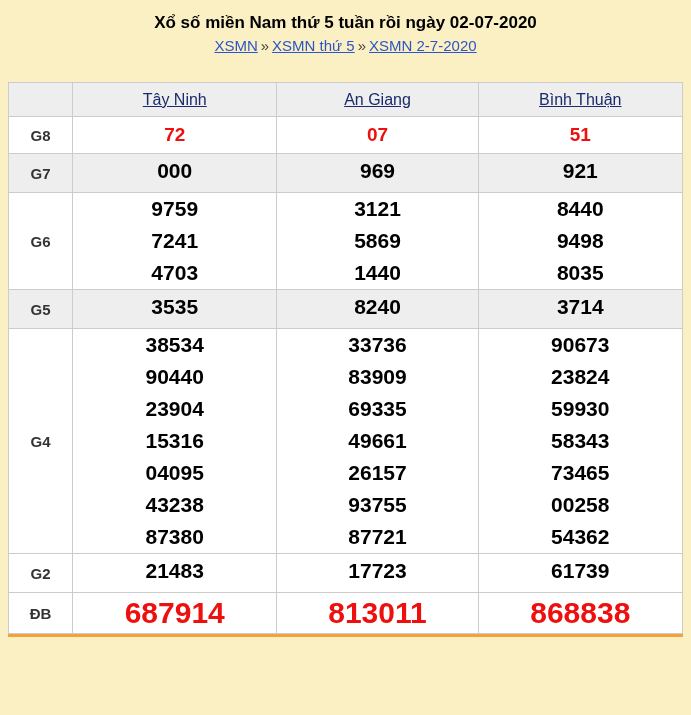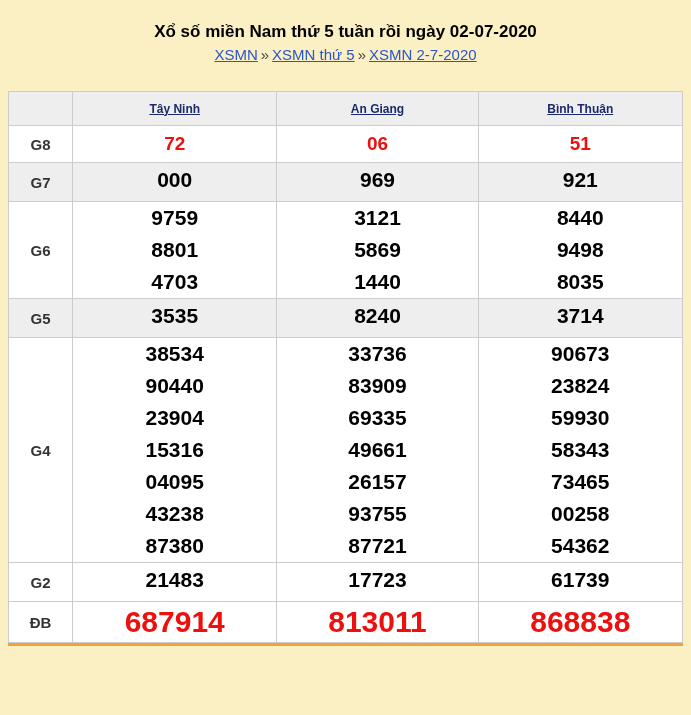--- a/index.html
+++ b/index.html
@@ -14,21 +14,21 @@
     --label: #333333;
   }
   * { box-sizing: border-box; margin: 0; padding: 0; }
   html, body {
     width: 691px; height: 715px;
     overflow: hidden;
     background: var(--bg);
     font-family: "Liberation Sans", sans-serif;
     color: var(--text);
   }
-  .page-header { padding-top: 21px; text-align: center; }
+  .page-header { padding-top: 12px; text-align: center; }
   .page-title {
     font-size: 17px;
     font-weight: bold;
     line-height: 22px;
     color: var(--text);
   }
   .breadcrumb {
     margin-top: 2px;
     font-size: 15px;
     line-height: 19px;
@@ -52,22 +52,22 @@
   }
   table.results th, table.results td {
     border: 1px solid var(--border);
     text-align: center;
     vertical-align: middle;
     padding: 0;
   }
   thead th {
     height: 34px;
     background: var(--row-alt);
-    font-size: 12px;
-    font-weight: bold;
+    font-size: 16px;
+    font-weight: normal;
   }
   thead th.corner { width: 64px; }
   thead th a {
     color: var(--header-link);
     text-decoration: underline;
     cursor: pointer;
   }
   td.label-cell {
     width: 64px;
     font-size: 15px;
@@ -112,21 +112,21 @@
           <th><a>Bình Thuận</a></th>
         </tr>
     </thead>
     <tbody>
         <tr class="style-red-large single">
           <td class="label-cell">G8</td>
           <td class="value-cell">
             <div class="num-line">72</div>
           </td>
           <td class="value-cell">
-            <div class="num-line">06</div>
+            <div class="num-line">07</div>
           </td>
           <td class="value-cell">
             <div class="num-line">51</div>
           </td>
         </tr>
         <tr class="alt single">
           <td class="label-cell">G7</td>
           <td class="value-cell">
             <div class="num-line">000</div>
           </td>
@@ -134,21 +134,21 @@
             <div class="num-line">969</div>
           </td>
           <td class="value-cell">
             <div class="num-line">921</div>
           </td>
         </tr>
         <tr class="">
           <td class="label-cell">G6</td>
           <td class="value-cell">
             <div class="num-line">9759</div>
-            <div class="num-line">8801</div>
+            <div class="num-line">7241</div>
             <div class="num-line">4703</div>
           </td>
           <td class="value-cell">
             <div class="num-line">3121</div>
             <div class="num-line">5869</div>
             <div class="num-line">1440</div>
           </td>
           <td class="value-cell">
             <div class="num-line">8440</div>
             <div class="num-line">9498</div>

